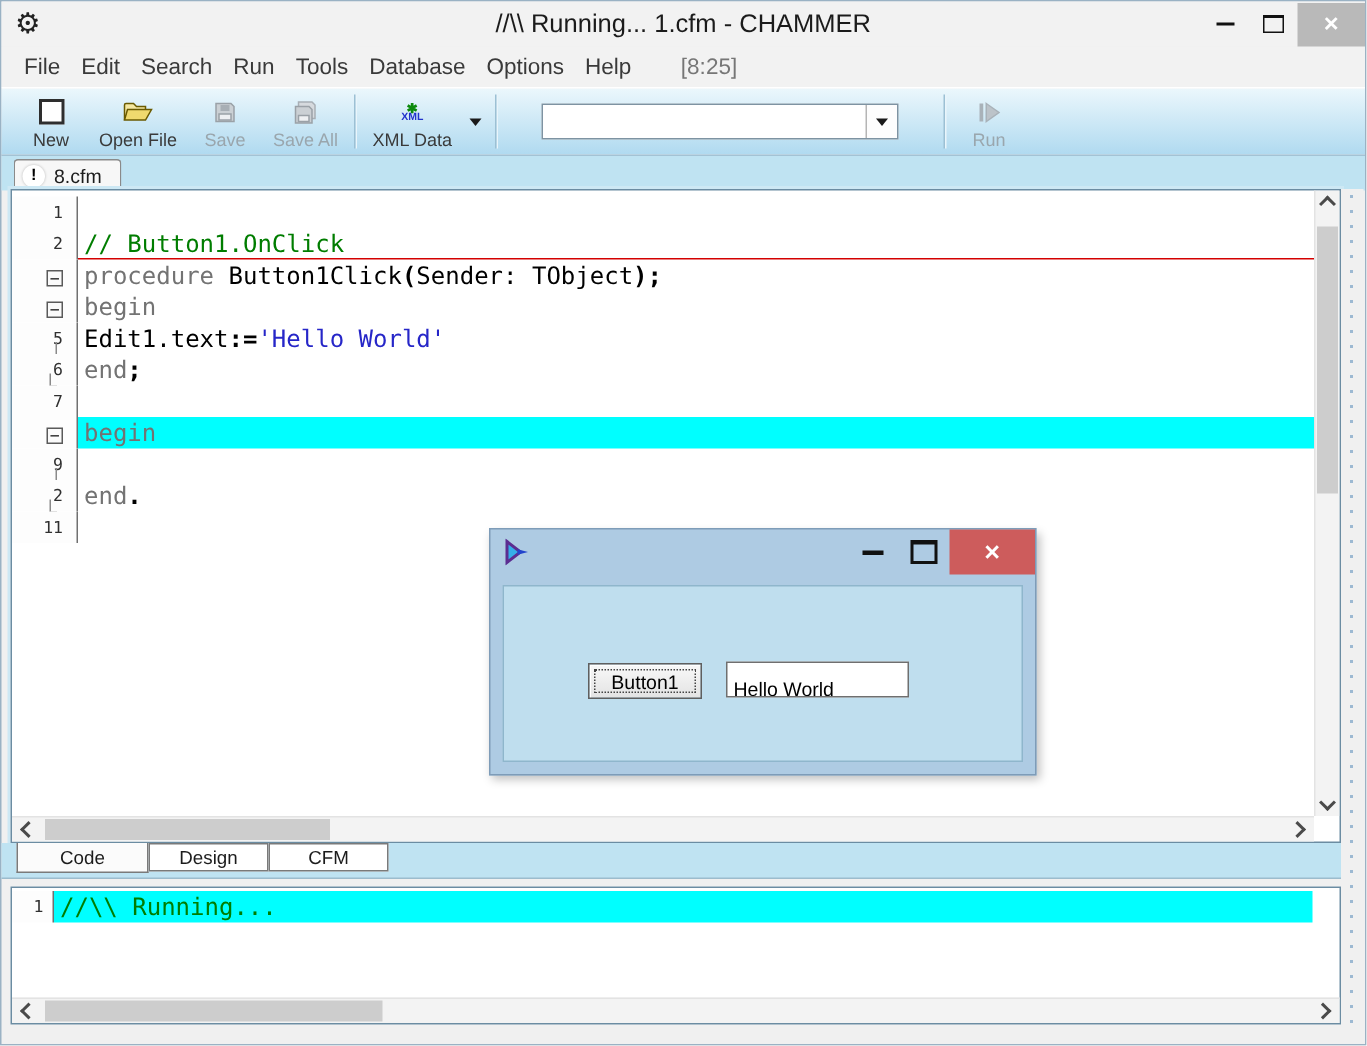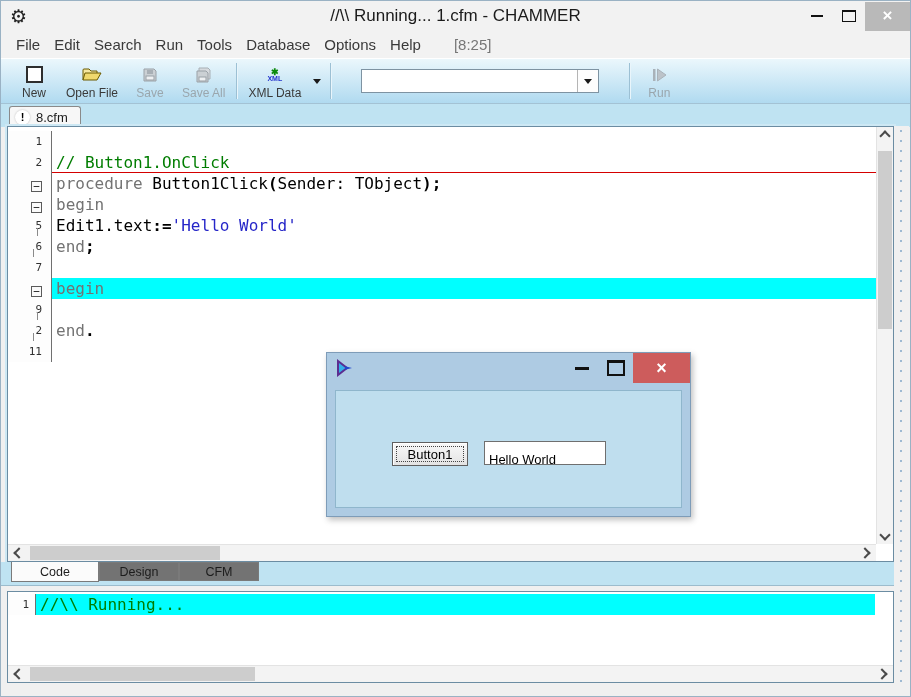--- a/index.html
+++ b/index.html
@@ -103,21 +103,21 @@
   .rf-edit{position:absolute;left:148px;top:50px;width:122px;height:24px;background:#fff;border:1px solid #6f6f6f;
            box-sizing:border-box}
   .rf-edit input{width:100%;height:100%;border:none;outline:none;font-size:13px;padding:12px 0 0 4px;
                  font-family:"Liberation Sans",sans-serif;background:transparent;box-sizing:border-box}
 
   
   .viewtabs{position:absolute;left:0;top:561px;width:895px;height:24px;background:#bfe3f2;
             border-bottom:1px solid #9cbccd;display:flex;align-items:flex-start;padding-left:10px;box-sizing:border-box}
   .vtab{border:1px solid #7a7a7a;font-size:12.5px;color:#1c1c1c;display:flex;align-items:center;justify-content:center;box-sizing:border-box}
   .vtab.active{width:88px;height:20px;background:#fbfbfb;border-top:none;margin-bottom:0}
-  .vtab.idle{width:80px;height:19px;background:#737373;margin-bottom:3px}
+  .vtab.idle{width:80px;height:19px;background:#ffffff;margin-bottom:3px}
 
   
   .output-panel{position:absolute;left:6px;top:590px;width:887px;height:92px;background:#fff;
                 border:1px solid #6b8ca2;box-sizing:border-box;display:flex;flex-direction:column}
   .output-view{flex:1;overflow:hidden;padding-top:2px}
   .output-panel .gutter-cell{width:28px;padding-right:6px}
   .output-panel .line-text{margin-right:18px}
 
   
   .dock-strip{position:absolute;right:1px;top:125px;bottom:10px;width:15px;background:#f0f0f0}

